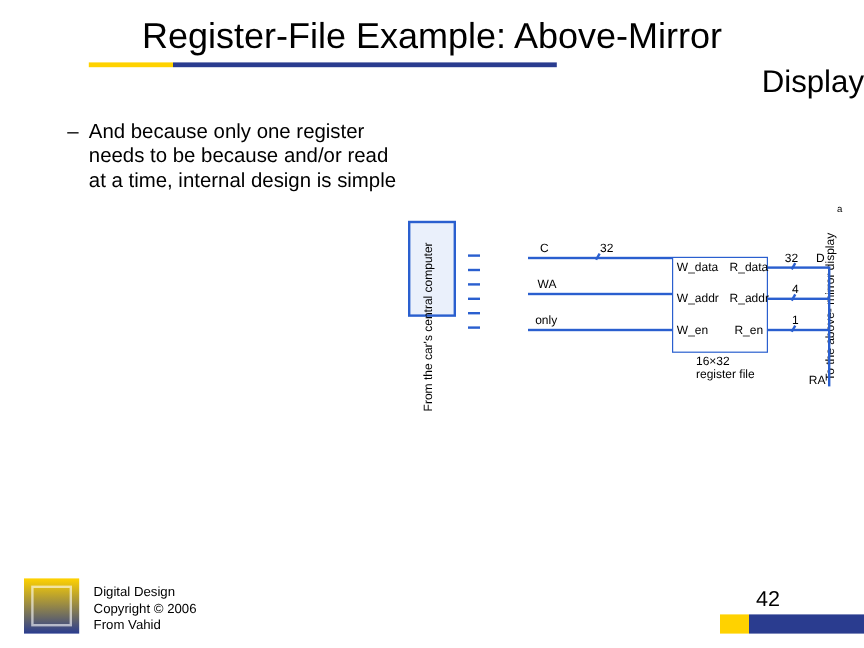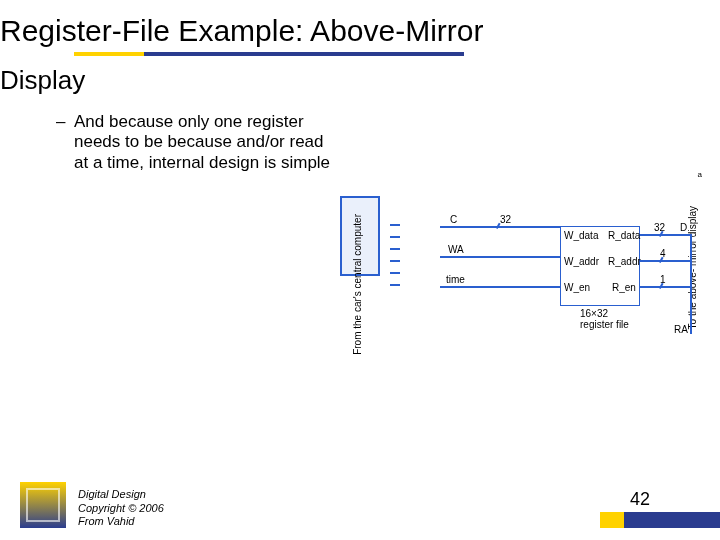--- a/index.html
+++ b/index.html
@@ -5,41 +5,42 @@
   * { box-sizing: border-box; margin: 0; padding: 0; }
   body {
     width: 720px;
     height: 540px;
     font-family: Arial, Helvetica, sans-serif;
     background: #fff;
     position: relative;
     overflow: hidden;
   }
   .title-wrap {
+    text-align: center;
     padding-top: 14px;
     position: relative;
   }
   .title {
     font-size: 30px;
     font-weight: 400;
     color: #000;
     display: inline-block;
   }
   .underline {
     position: absolute;
     left: 74px;
     top: 52px;
     width: 390px;
     height: 4px;
     background: linear-gradient(to right, #ffd200 0%, #ffd200 18%, #2a3c8f 18%, #2a3c8f 100%);
   }
   .subtitle {
     font-size: 26px;
-    text-align: left;
-    margin-top: 17px;
+    text-align: right;
+    margin-top: 5px;
   }
   .content {
     display: flex;
     padding: 10px 18px 0 30px;
   }
   .left {
     width: 310px;
     font-size: 20px;
     line-height: 1.2;
   }
@@ -133,21 +134,20 @@
   .logo::after {
     content: "";
     position: absolute;
     inset: 6px;
     border: 2px solid rgba(255,255,255,0.6);
   }
   .credit {
     font-size: 11px;
     margin-left: 12px;
     line-height: 1.2;
-    font-style: italic;
   }
   .pagenum {
     position: absolute;
     right: 70px;
     bottom: 30px;
     font-size: 18px;
   }
   .cornerbar {
     position: absolute;
     right: 0; bottom: 12px;
@@ -203,21 +203,21 @@
 
       <div class="pin" style="left:100px;top:30px;width:120px"></div>
       <div class="slash" style="left:155px;top:29px"></div>
       <div class="lbl" style="left:110px;top:18px">C</div>
       <div class="lbl" style="left:160px;top:18px">32</div>
 
       <div class="pin" style="left:100px;top:60px;width:120px"></div>
       <div class="lbl" style="left:108px;top:48px">WA</div>
 
       <div class="pin" style="left:100px;top:90px;width:120px"></div>
-      <div class="lbl" style="left:106px;top:78px">time</div>
+      <div class="lbl" style="left:106px;top:78px">only</div>
 
       <div class="box rf"></div>
       <div class="lbl" style="left:224px;top:34px">W_data</div>
       <div class="lbl" style="left:224px;top:60px">W_addr</div>
       <div class="lbl" style="left:224px;top:86px">W_en</div>
       <div class="lbl" style="left:268px;top:34px">R_data</div>
       <div class="lbl" style="left:268px;top:60px">R_addr</div>
       <div class="lbl" style="left:272px;top:86px">R_en</div>
 
       <div class="pin" style="left:300px;top:38px;width:50px"></div>

